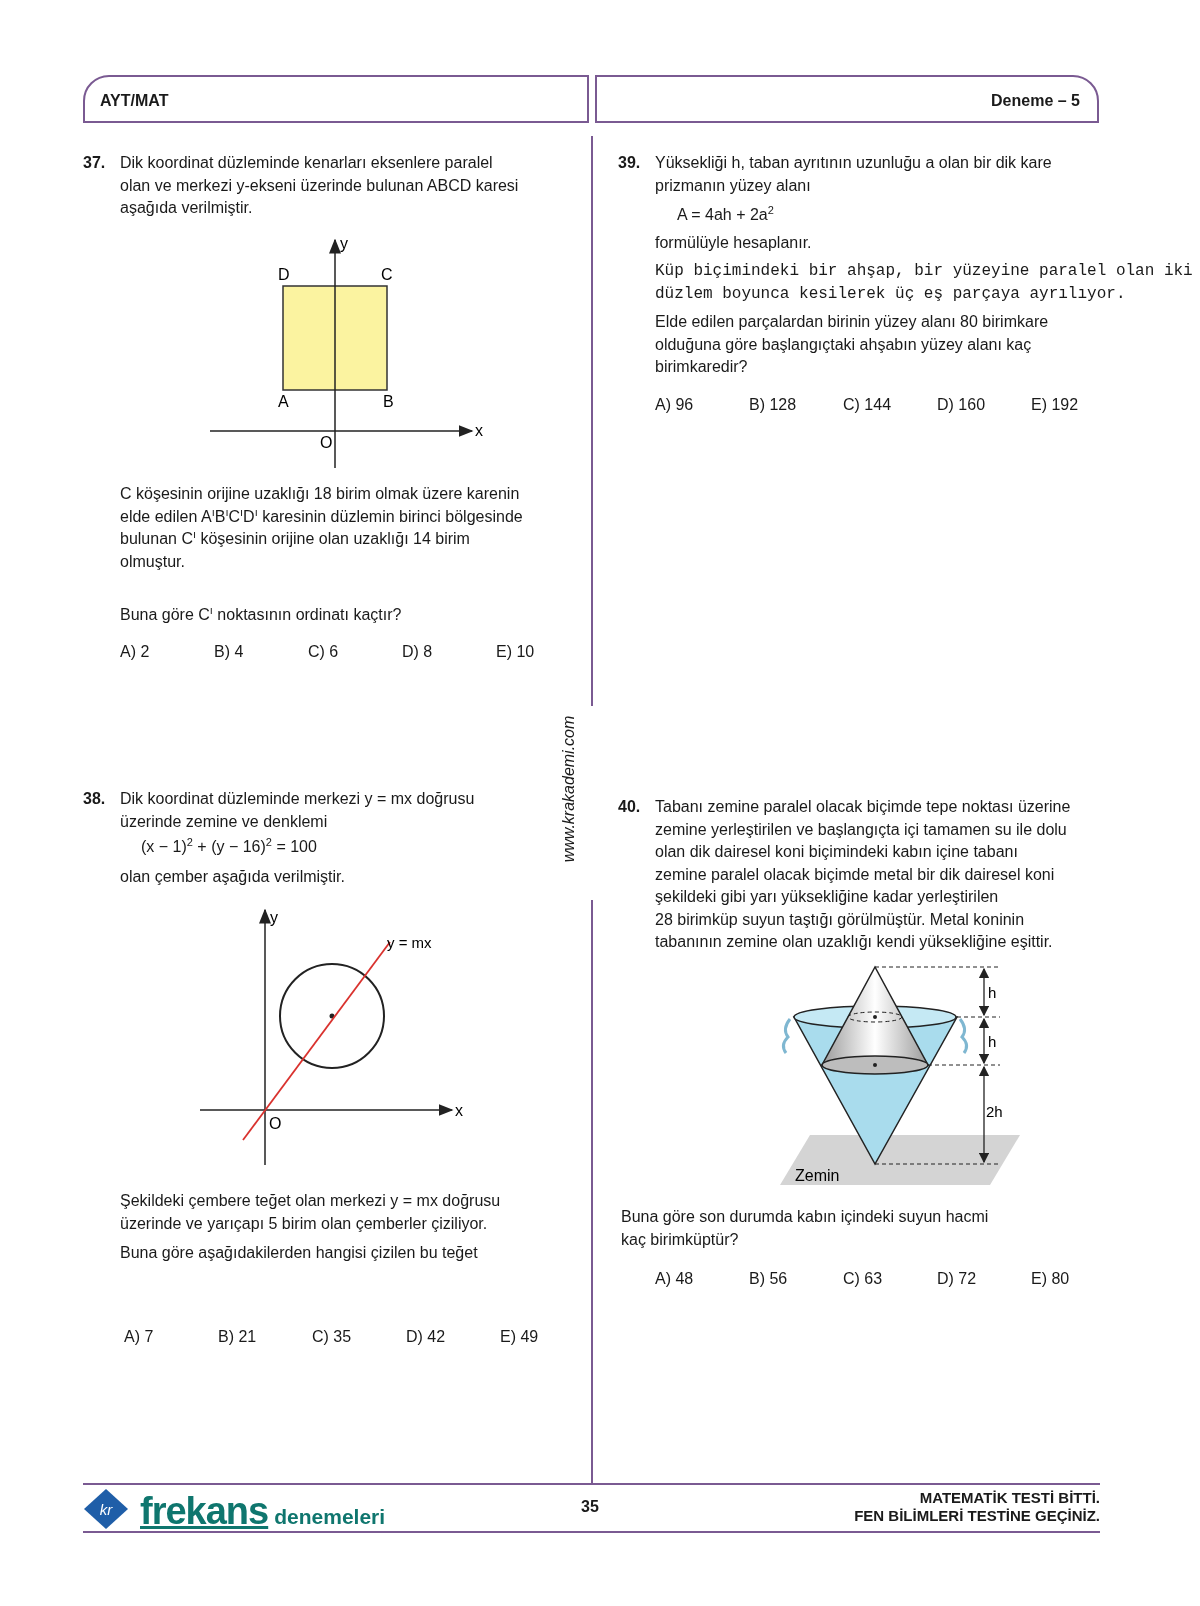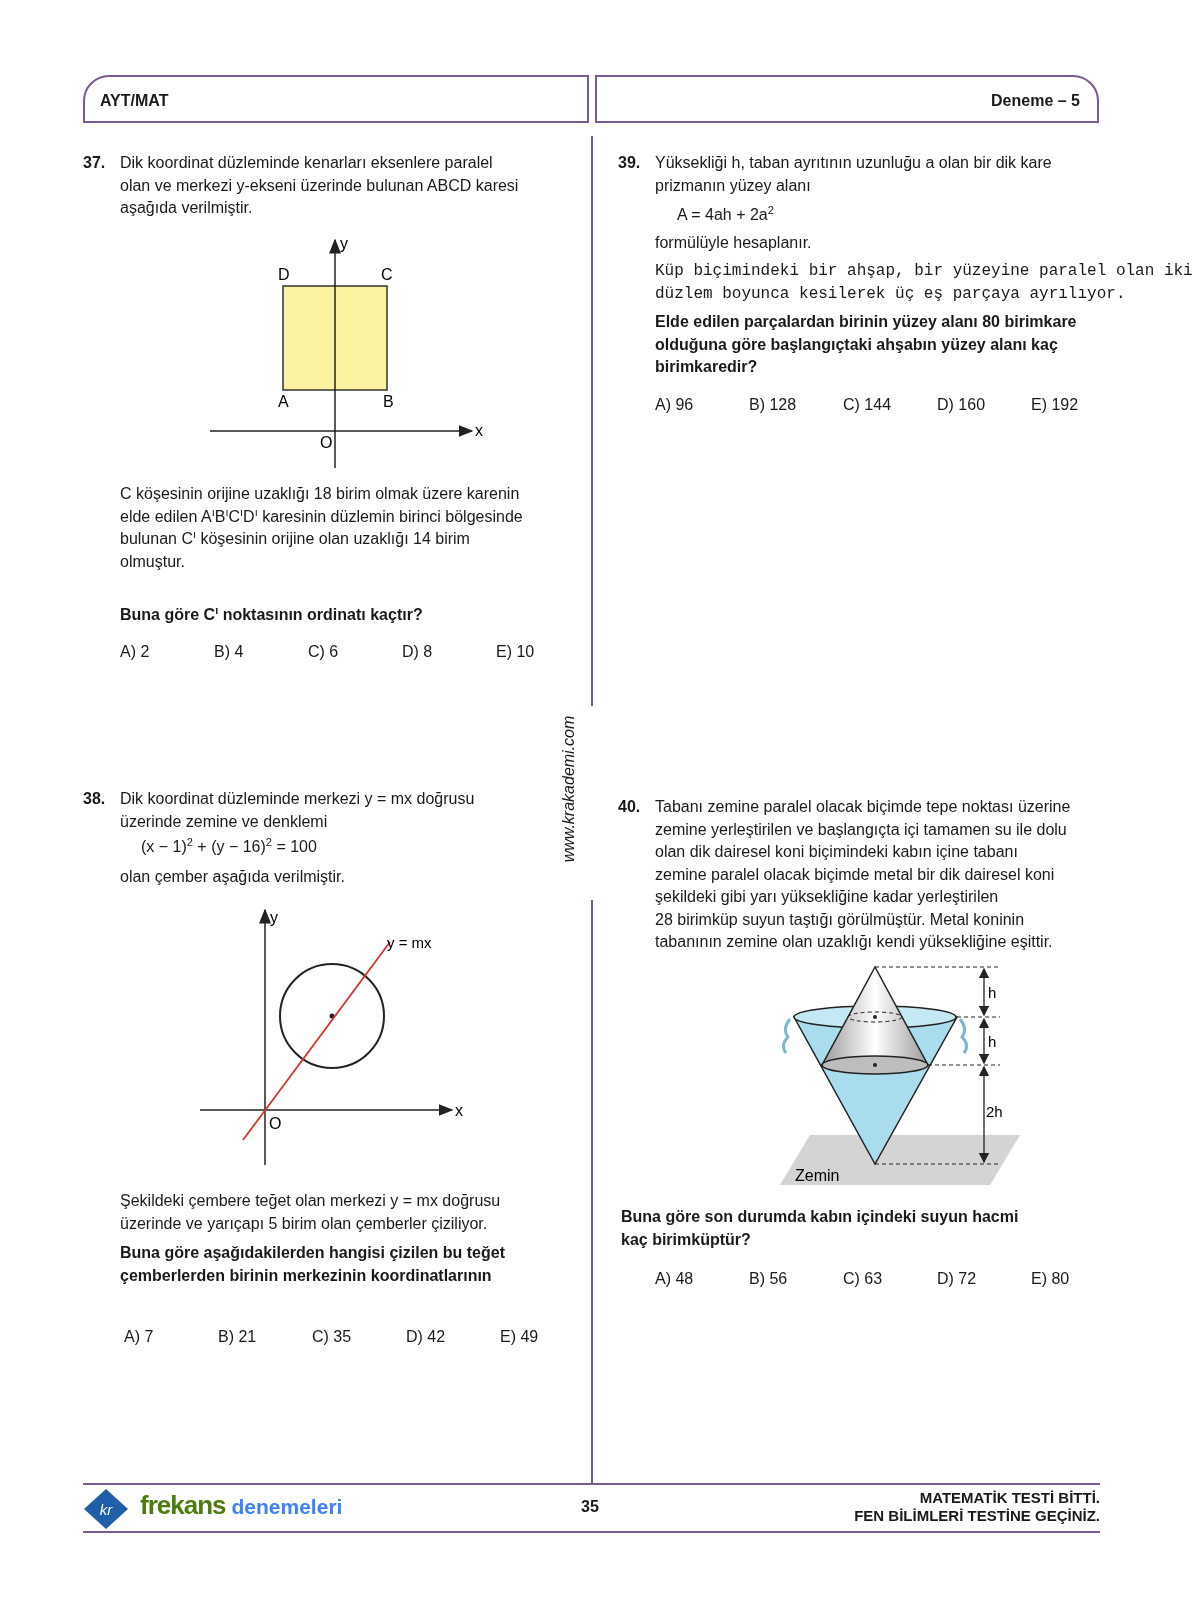--- a/index.html
+++ b/index.html
@@ -8,33 +8,33 @@
     font-family: "Liberation Sans", sans-serif; color: #1a1a1a; overflow: hidden;
   }
   .abs { position: absolute; }
   .hdr-box { position: absolute; border: 2px solid #7a5a92; height: 48px; top: 75px; box-sizing: border-box; }
   .hdr-left { left: 83px; width: 506px; border-top-left-radius: 26px; }
   .hdr-right { left: 595px; width: 504px; border-top-right-radius: 26px; }
   .hdr-text { position: absolute; top: 92px; font-weight: bold; font-size: 16px; }
   .vline { position: absolute; left: 591px; width: 2px; background: #7a5a92; }
   .qnum { position: absolute; font-weight: bold; font-size: 16px; }
   .para { position: absolute; font-size: 16px; line-height: 22.5px; }
-  .bold { font-weight: bold; }
+  .bold { font-weight: normal; }
   .opts { position: absolute; font-size: 16px; display: flex; }
   .opt { width: 94px; }
   sup { font-size: 11px; line-height: 0; }
   .formula { position: absolute; font-size: 16px; }
   .footer-line { position: absolute; top: 1483px; left: 83px; width: 1017px; height: 2px; background: #7a5a92; }
   .footer-line2 { position: absolute; top: 1531px; left: 83px; width: 1017px; height: 2px; background: #7a5a92; }
   .website { position: absolute; left: 569px; top: 790px; transform: rotate(-90deg); transform-origin: center; font-style: italic; font-size: 16px; width: 180px; text-align: center; margin-left: -90px; margin-top: -10px; }
   .page-num { position: absolute; left: 581px; top: 1498px; font-weight: bold; font-size: 16px; }
   .end-text { position: absolute; right: 100px; text-align: right; font-weight: bold; font-size: 15px; line-height: 18px; top: 1489px; }
   .brand { position: absolute; left: 140px; top: 1490px; display: flex; align-items: baseline; }
-  .brand-big { font-size: 26px; font-weight: bold; color: #4d7c0f; letter-spacing: -1px; }
-  .brand-small { font-size: 21px; font-weight: bold; color: #3b82f6; margin-left: 6px; font-family: "Liberation Sans Narrow", "Liberation Sans", sans-serif; }
+  .brand-big { font-size: 38px; font-weight: bold; color: #0f766e; letter-spacing: -1px; text-decoration: underline; }
+  .brand-small { font-size: 21px; font-weight: bold; color: #0f766e; margin-left: 6px; font-family: "Liberation Sans Narrow", "Liberation Sans", sans-serif; }
   svg text { font-family: "Liberation Sans", sans-serif; }
 </style>
 </head>
 <body>
 
 <div class="hdr-box hdr-left"></div>
 <div class="hdr-box hdr-right"></div>
 <div class="hdr-text" style="left:100px;">AYT/MAT</div>
 <div class="hdr-text" style="right:120px;">Deneme – 5</div>
 
@@ -110,21 +110,20 @@
   <text x="79" y="229" font-size="16">O</text>
   <text x="197" y="48" font-size="15">y = mx</text>
 </svg>
 
 <div class="para" style="left:120px; top:1190px;">
   <div>Şekildeki çembere teğet olan merkezi y = mx doğrusu</div>
   <div>üzerinde ve yarıçapı 5 birim olan çemberler çiziliyor.</div>
 </div>
 <div class="para bold" style="left:120px; top:1242px;">
   <div>Buna göre aşağıdakilerden hangisi çizilen bu teğet</div>
-  <div>çemberlerden birinin merkezinin koordinatlarının</div>
 </div>
 <div class="opts" style="left:124px; top:1328px;">
   <div class="opt">A) 7</div>
   <div class="opt">B) 21</div>
   <div class="opt">C) 35</div>
   <div class="opt">D) 42</div>
   <div class="opt">E) 49</div>
 </div>
 
 <div class="qnum" style="left:618px; top:154px;">39.</div>

